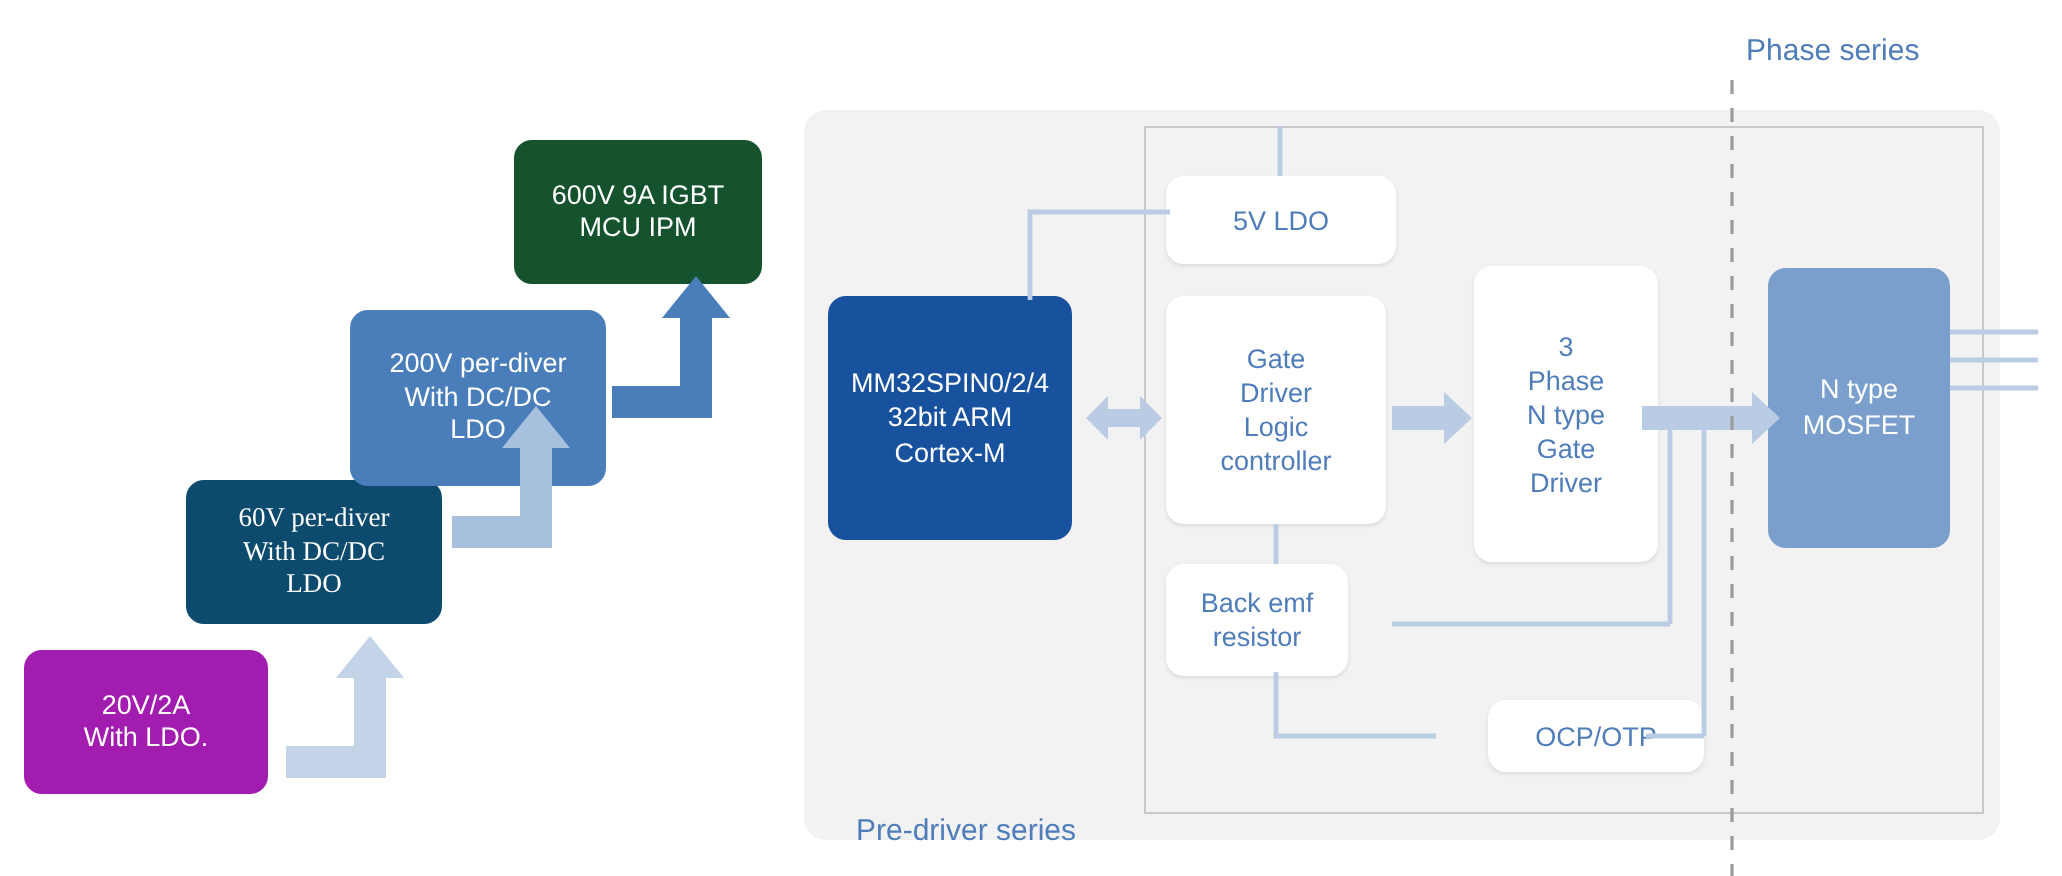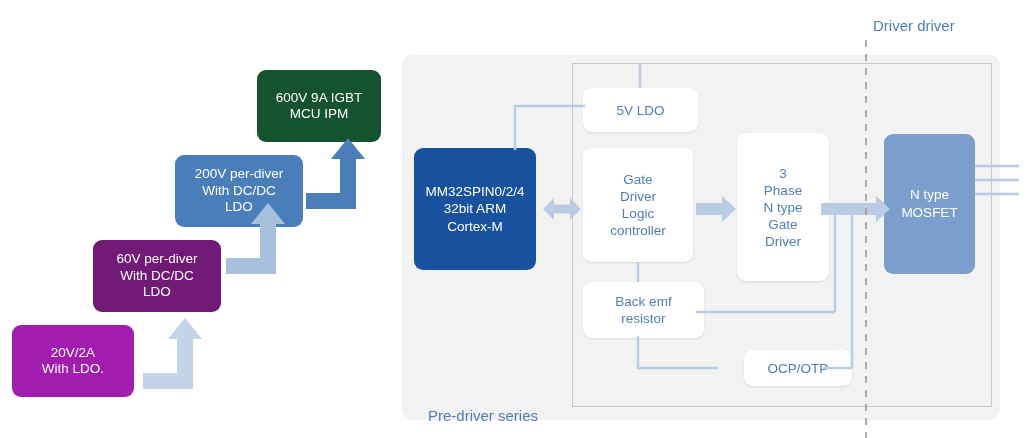--- a/index.html
+++ b/index.html
@@ -6,21 +6,21 @@
   body{width:1031px;height:438px;font-family:"Liberation Sans",sans-serif;}
   #stage{position:relative;width:1031px;height:438px;overflow:hidden;background:#fff;}
 
   .box{position:absolute;box-sizing:border-box;display:flex;align-items:center;
        justify-content:center;text-align:center;border-radius:9px;}
   .box .lbl{white-space:pre-line;line-height:1.22;}
 
   
   .stair{color:#ffffff;font-size:13.5px;}
   .s1{background:#a21caf;}
-  .s2{background:#701a75;}
+  .s2{background:#0c4a6e;font-family:Liberation Serif, serif;}
   .s3{background:#4a7ebb;}
   .s4{background:#14532d;}
 
   
   .outer-panel{position:absolute;background:#f2f2f2;border-radius:11px;}
   .inner-panel{position:absolute;background:transparent;border:1px solid #c8c8c8;}
 
   .wbox{position:absolute;box-sizing:border-box;background:#ffffff;border-radius:9px;
         display:flex;align-items:center;justify-content:center;text-align:center;
         color:#4f7dba;font-size:13.5px;box-shadow:0 1px 2px rgba(0,0,0,.10);}
@@ -64,21 +64,21 @@
       <span class="lbl">20V/2A
 With LDO.</span>
     </div>
 
     <div class="box stair s2" style="left:93px;top:240px;width:128px;height:72px;">
       <span class="lbl">60V per-diver
 With DC/DC
 LDO</span>
     </div>
 
-    <div class="box stair s3" style="left:175px;top:155px;width:128px;height:72px;">
+    <div class="box stair s3" style="left:175px;top:155px;width:128px;height:88px;">
       <span class="lbl">200V per-diver
 With DC/DC
 LDO</span>
     </div>
 
     <div class="box stair s4" style="left:257px;top:70px;width:124px;height:72px;">
       <span class="lbl">600V 9A IGBT
 MCU IPM</span>
     </div>
   </div>
@@ -133,21 +133,21 @@
       <span class="lbl">5V LDO</span>
     </div>
 
     <div class="wbox" style="left:583px;top:148px;width:110px;height:114px;">
       <span class="lbl">Gate
 Driver
 Logic
 controller</span>
     </div>
 
-    <div class="wbox" style="left:583px;top:282px;width:121px;height:56px;">
+    <div class="wbox" style="left:583px;top:282px;width:91px;height:56px;">
       <span class="lbl">Back emf
 resistor</span>
     </div>
 
     <div class="wbox" style="left:744px;top:350px;width:108px;height:36px;">
       <span class="lbl">OCP/OTP</span>
     </div>
 
     <div class="wbox" style="left:737px;top:133px;width:92px;height:148px;">
       <span class="lbl">3
@@ -161,18 +161,18 @@
       <span class="lbl">N type
 MOSFET</span>
     </div>
   </div>
 
   <svg class="layer over">
     <line x1="866" y1="40" x2="866" y2="438" stroke="#9a9a9a" stroke-width="1.6" stroke-dasharray="7 7"></line>
   </svg>
 
   <div class="caplayer">
-    <div class="caption" style="left:873px;top:17px;">Driver driver</div>
+    <div class="caption" style="left:873px;top:17px;">Phase series</div>
 
     <div class="caption" style="left:428px;top:389px;margin-top:18px;">Pre-driver series</div>
   </div>
 
 </div>
 
 </body></html>

